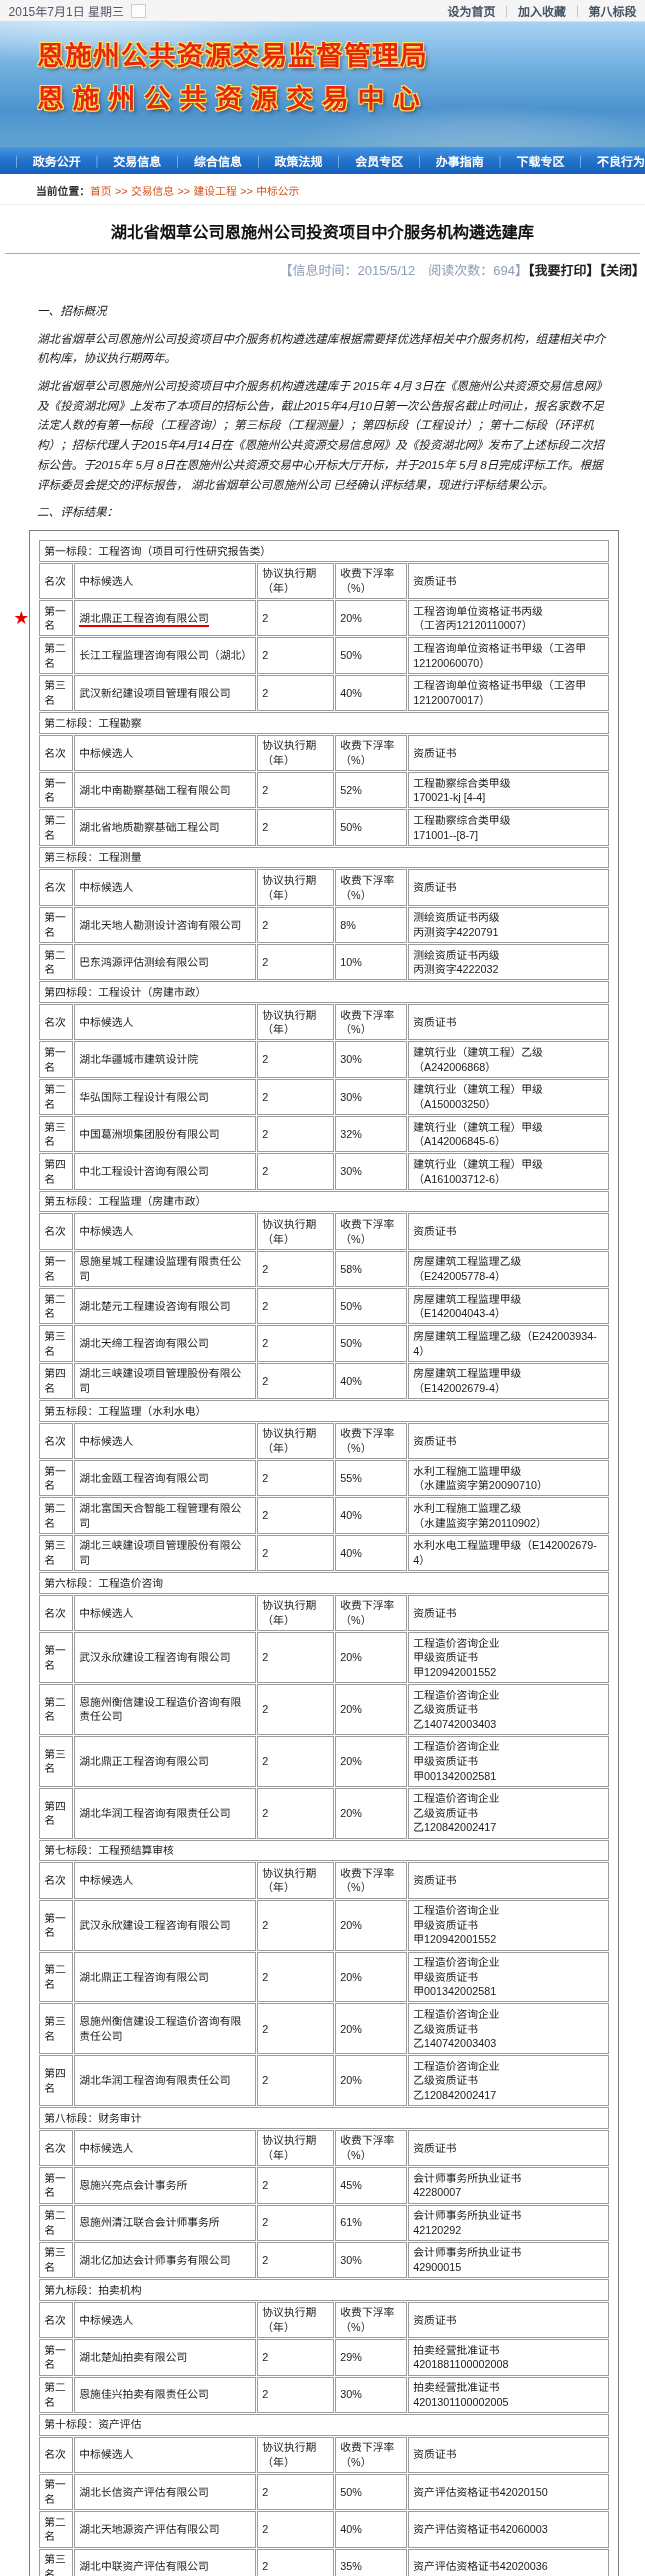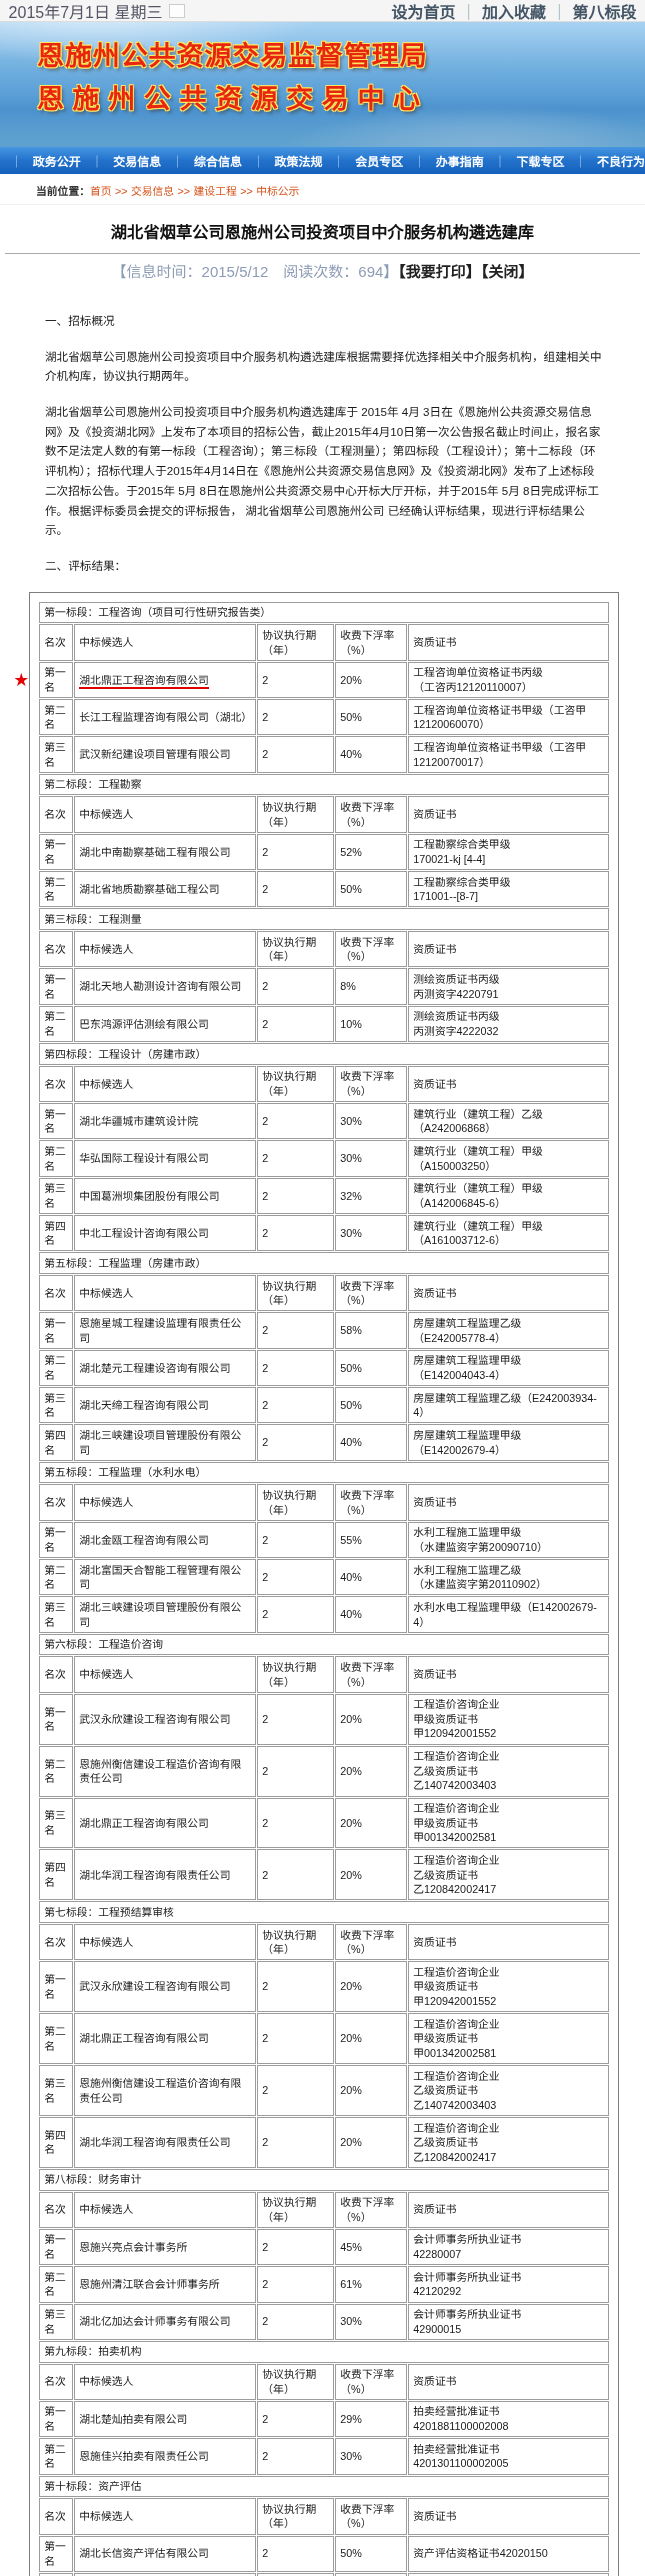--- a/index.html
+++ b/index.html
@@ -10,21 +10,21 @@
     font-family:"Liberation Sans", sans-serif;
     color:#222;
   }
   
   .top-bar {
     height:22.4px;
     background:#f5f5f5;
     border-bottom:0.9px solid #dcdcdc;
     display:flex; align-items:center; justify-content:space-between;
     padding:0 8.6px;
-    font-size:16px; color:#556;
+    font-size:12px; color:#556;
   }
   .top-bar-left { display:flex; align-items:center; gap:6.9px; }
   .weather-box {
     width:15.5px; height:13.8px; background:#fdfdfd; border:0.9px solid #ccc; display:inline-block;
   }
   .top-links { display:flex; align-items:center; gap:5.2px; color:#8aa; }
   .top-links a { color:#456; text-decoration:none; cursor:pointer;font-weight:bold; }
   
   .banner {
     height:125px;
@@ -66,25 +66,25 @@
   }
   .breadcrumb-prefix { font-weight:bold; color:#333; }
   .breadcrumb a { color:#d5531c; text-decoration:none; cursor:pointer; }
   .crumb-sep { color:#d5531c; margin:0 3.4px; }
   
   .page-title {
     text-align:center; font-size:16.3px; font-weight:bold; color:#111;
     padding:13.8px 17px 10.3px;
   }
   .title-rule { border:none; border-top:0.9px solid #aaa; margin:0 5.2px; }
-  .meta-line { text-align:center; font-size:15px; padding:6px 0 13.8px; color:#8d9cb5; }
+  .meta-line { text-align:right; font-size:13px; padding:6px 0 13.8px; color:#8d9cb5; }
   .meta-line .action { color:#222; font-weight:bold; text-decoration:none; cursor:pointer; }
   
   .article { padding:0 26px 0 29px; font-size:11.6px; line-height:1.7; color:#1a1a1a; }
-  .article p { margin:16px; }
+  .article p { margin:8px;font-style:italic; }
   
   .table-outer {
     border:0.9px solid #7d7d7d;
     padding:8px;
     margin:3.4px 0 1.7px 0;
   }
   table.result {
     width:100%;
     border-collapse:separate; border-spacing:1.7px;
     font-size:10.8px; color:#1a1a1a;

